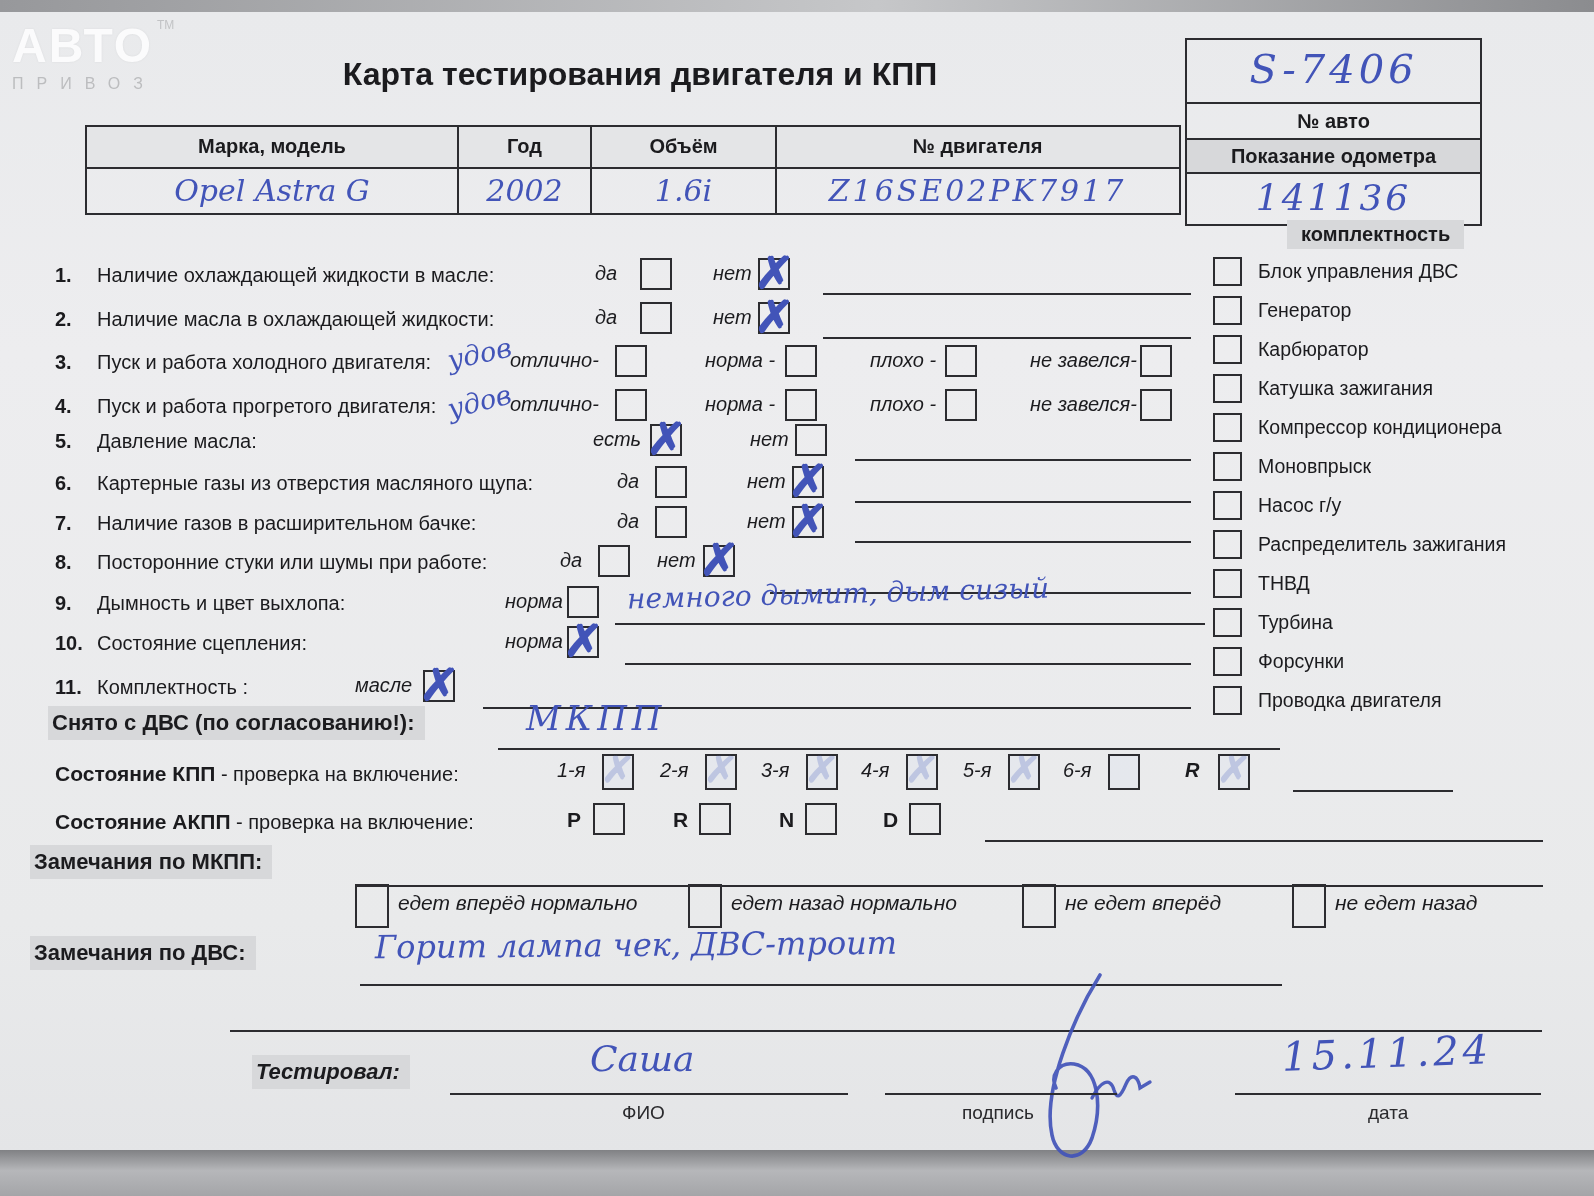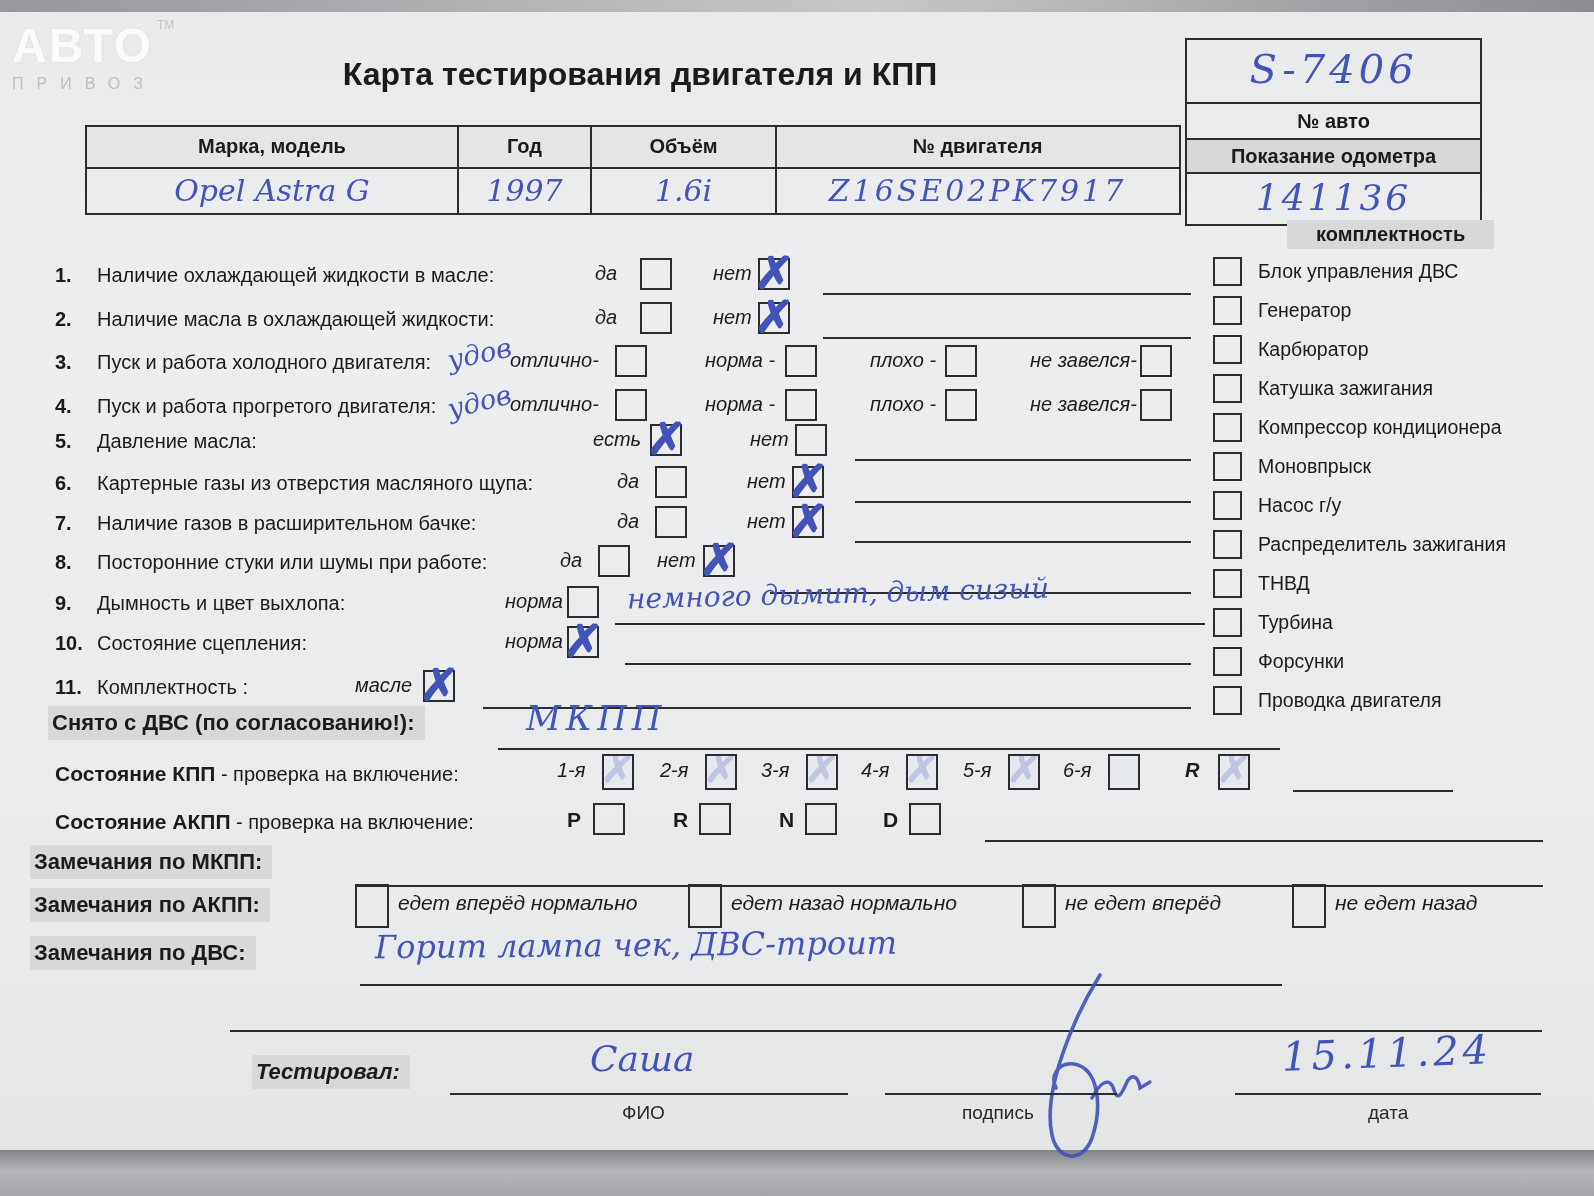--- a/index.html
+++ b/index.html
@@ -55,21 +55,21 @@
        font-weight:bold;color:var(--ink-soft);transform:rotate(6deg);}
   .line{position:absolute;border-bottom:2.5px solid var(--bordr);height:0;}
   .shadelab{display:inline-block;background:var(--shade);font-weight:bold;font-size:22px;
        padding:4px 10px 4px 4px;line-height:26px;}
   .kpl-b{font-weight:bold;font-size:21px;line-height:44px;}
   .kpl-r{font-size:20px;line-height:44px;}
   .posletter{position:absolute;top:8px;font-weight:bold;font-size:21px;}
   
   .equip{position:absolute;left:1205px;top:220px;width:360px;}
   .eq-head{margin-left:82px;background:var(--shade);font-weight:bold;font-size:20px;
-       padding:3px 29px;display:inline-block;}
+       padding:3px 14px;display:inline-block;}
   .eq-list{margin-top:8px;}
   .eq-item{height:32px;margin-bottom:7px;white-space:nowrap;}
   .eq-box{display:inline-block;width:29px;height:29px;border:2.5px solid var(--bordr);
        vertical-align:middle;margin:0 16px 0 8px;}
   .eq-lbl{font-size:19.5px;vertical-align:middle;}
   .abox{position:absolute;top:-4px;width:34px;height:44px;border:2.5px solid var(--bordr);}
   .remark-opt{position:absolute;top:3px;font-style:italic;font-size:21px;}
   
   .f-lab{position:absolute;font-size:19px;color:#2a2a2d;}
   .sig-svg{position:absolute;left:1000px;top:970px;}
@@ -97,21 +97,21 @@
 
 <div class="vt">
   <div class="vrow head">
     <div class="cell">Марка, модель</div>
     <div class="cell">Год</div>
     <div class="cell">Объём</div>
     <div class="cell">№ двигателя</div>
   </div>
   <div class="vrow data">
     <div class="cell"><span class="hand">Opel Astra G</span></div>
-    <div class="cell"><span class="hand">1997</span></div>
+    <div class="cell"><span class="hand">2002</span></div>
     <div class="cell"><span class="hand">1.6i</span></div>
     <div class="cell"><span class="hand" style="letter-spacing:3px">Z16SE02PK7917</span></div>
   </div>
 </div>
 
 <div class="equip">
   <span class="eq-head">комплектность</span>
   <div class="eq-list">
     <div class="eq-item"><span class="eq-box"></span><span class="eq-lbl">Блок управления ДВС</span></div>
     <div class="eq-item"><span class="eq-box"></span><span class="eq-lbl">Генератор</span></div>
@@ -267,21 +267,20 @@
   <span class="box" style="left:854px"></span>
   <span class="line" style="left:930px;width:558px;bottom:2px"></span>
 </div>
 
 <div class="row" style="top:845px;left:30px;width:1540px">
   <span class="shadelab">Замечания по МКПП:</span>
   <span class="line" style="left:325px;width:1188px;bottom:2px"></span>
 </div>
 
 <div class="row" style="top:888px;left:30px;width:1540px">
-  <span class="shadelab">Замечания по АКПП:</span>
   <span class="abox" style="left:325px"></span>
   <span class="remark-opt" style="left:368px">едет вперёд нормально</span>
   <span class="abox" style="left:658px"></span>
   <span class="remark-opt" style="left:701px">едет назад нормально</span>
   <span class="abox" style="left:992px"></span>
   <span class="remark-opt" style="left:1035px">не едет вперёд</span>
   <span class="abox" style="left:1262px"></span>
   <span class="remark-opt" style="left:1305px">не едет назад</span>
 </div>
 

